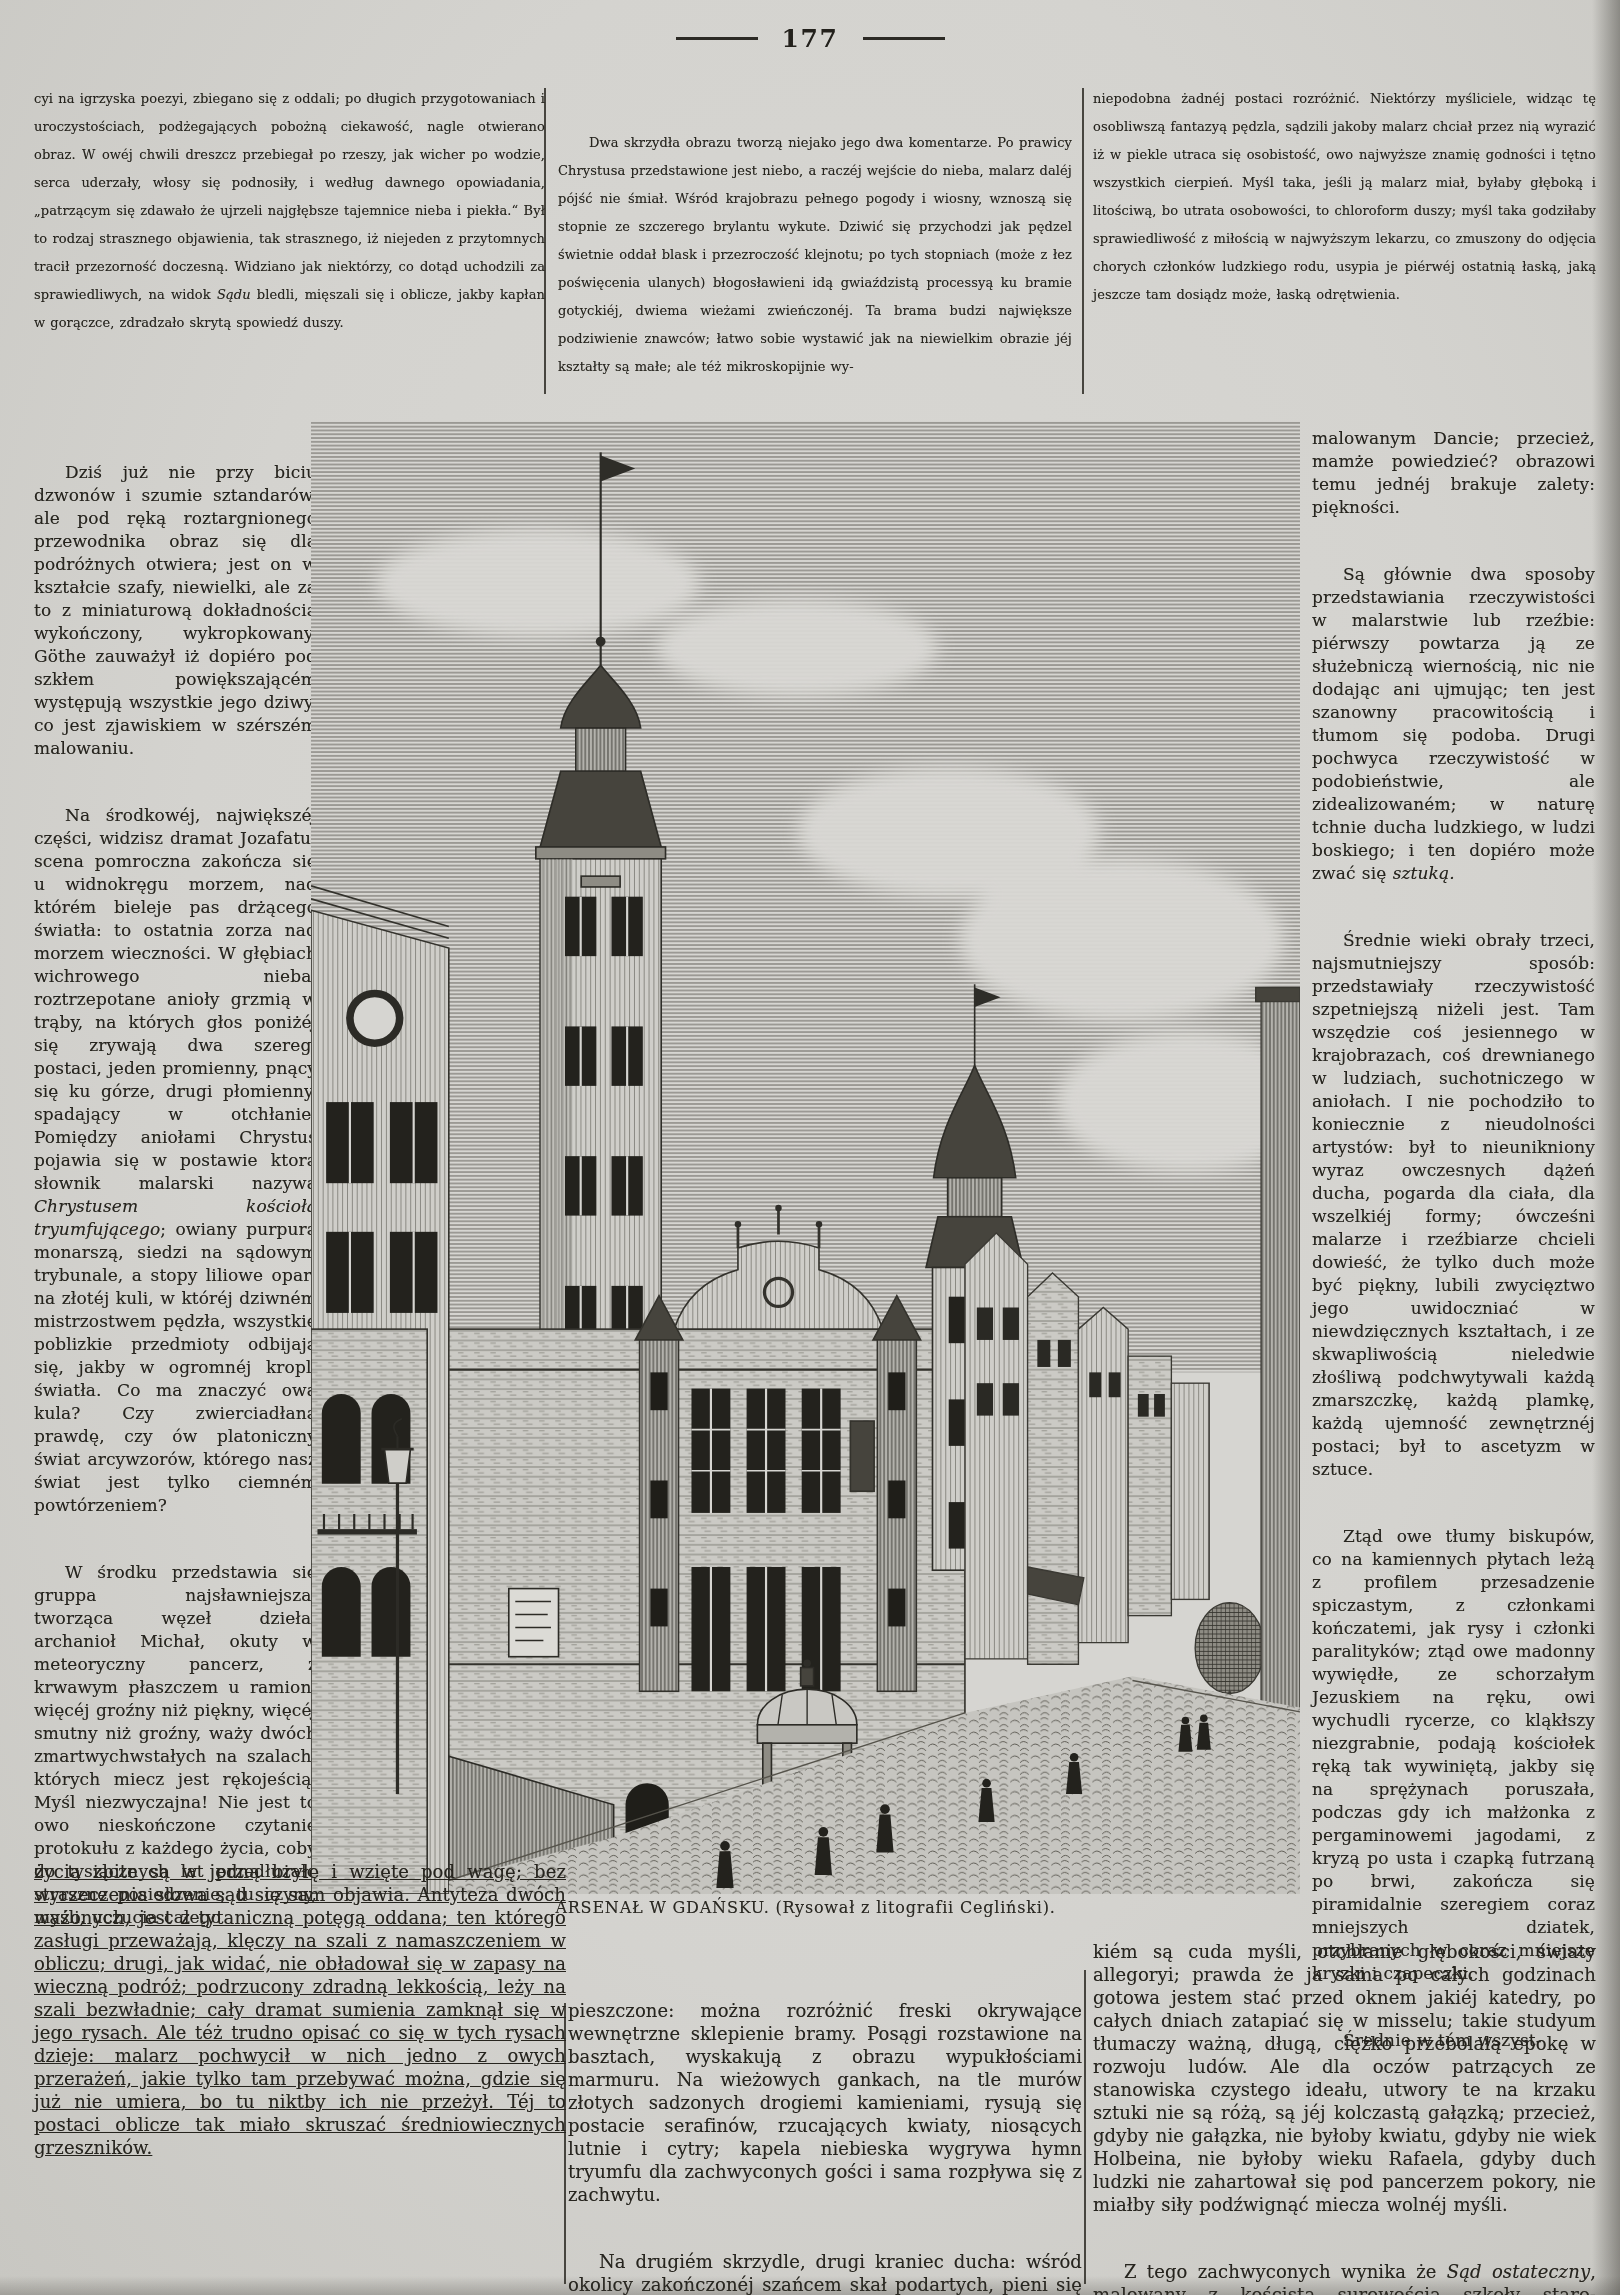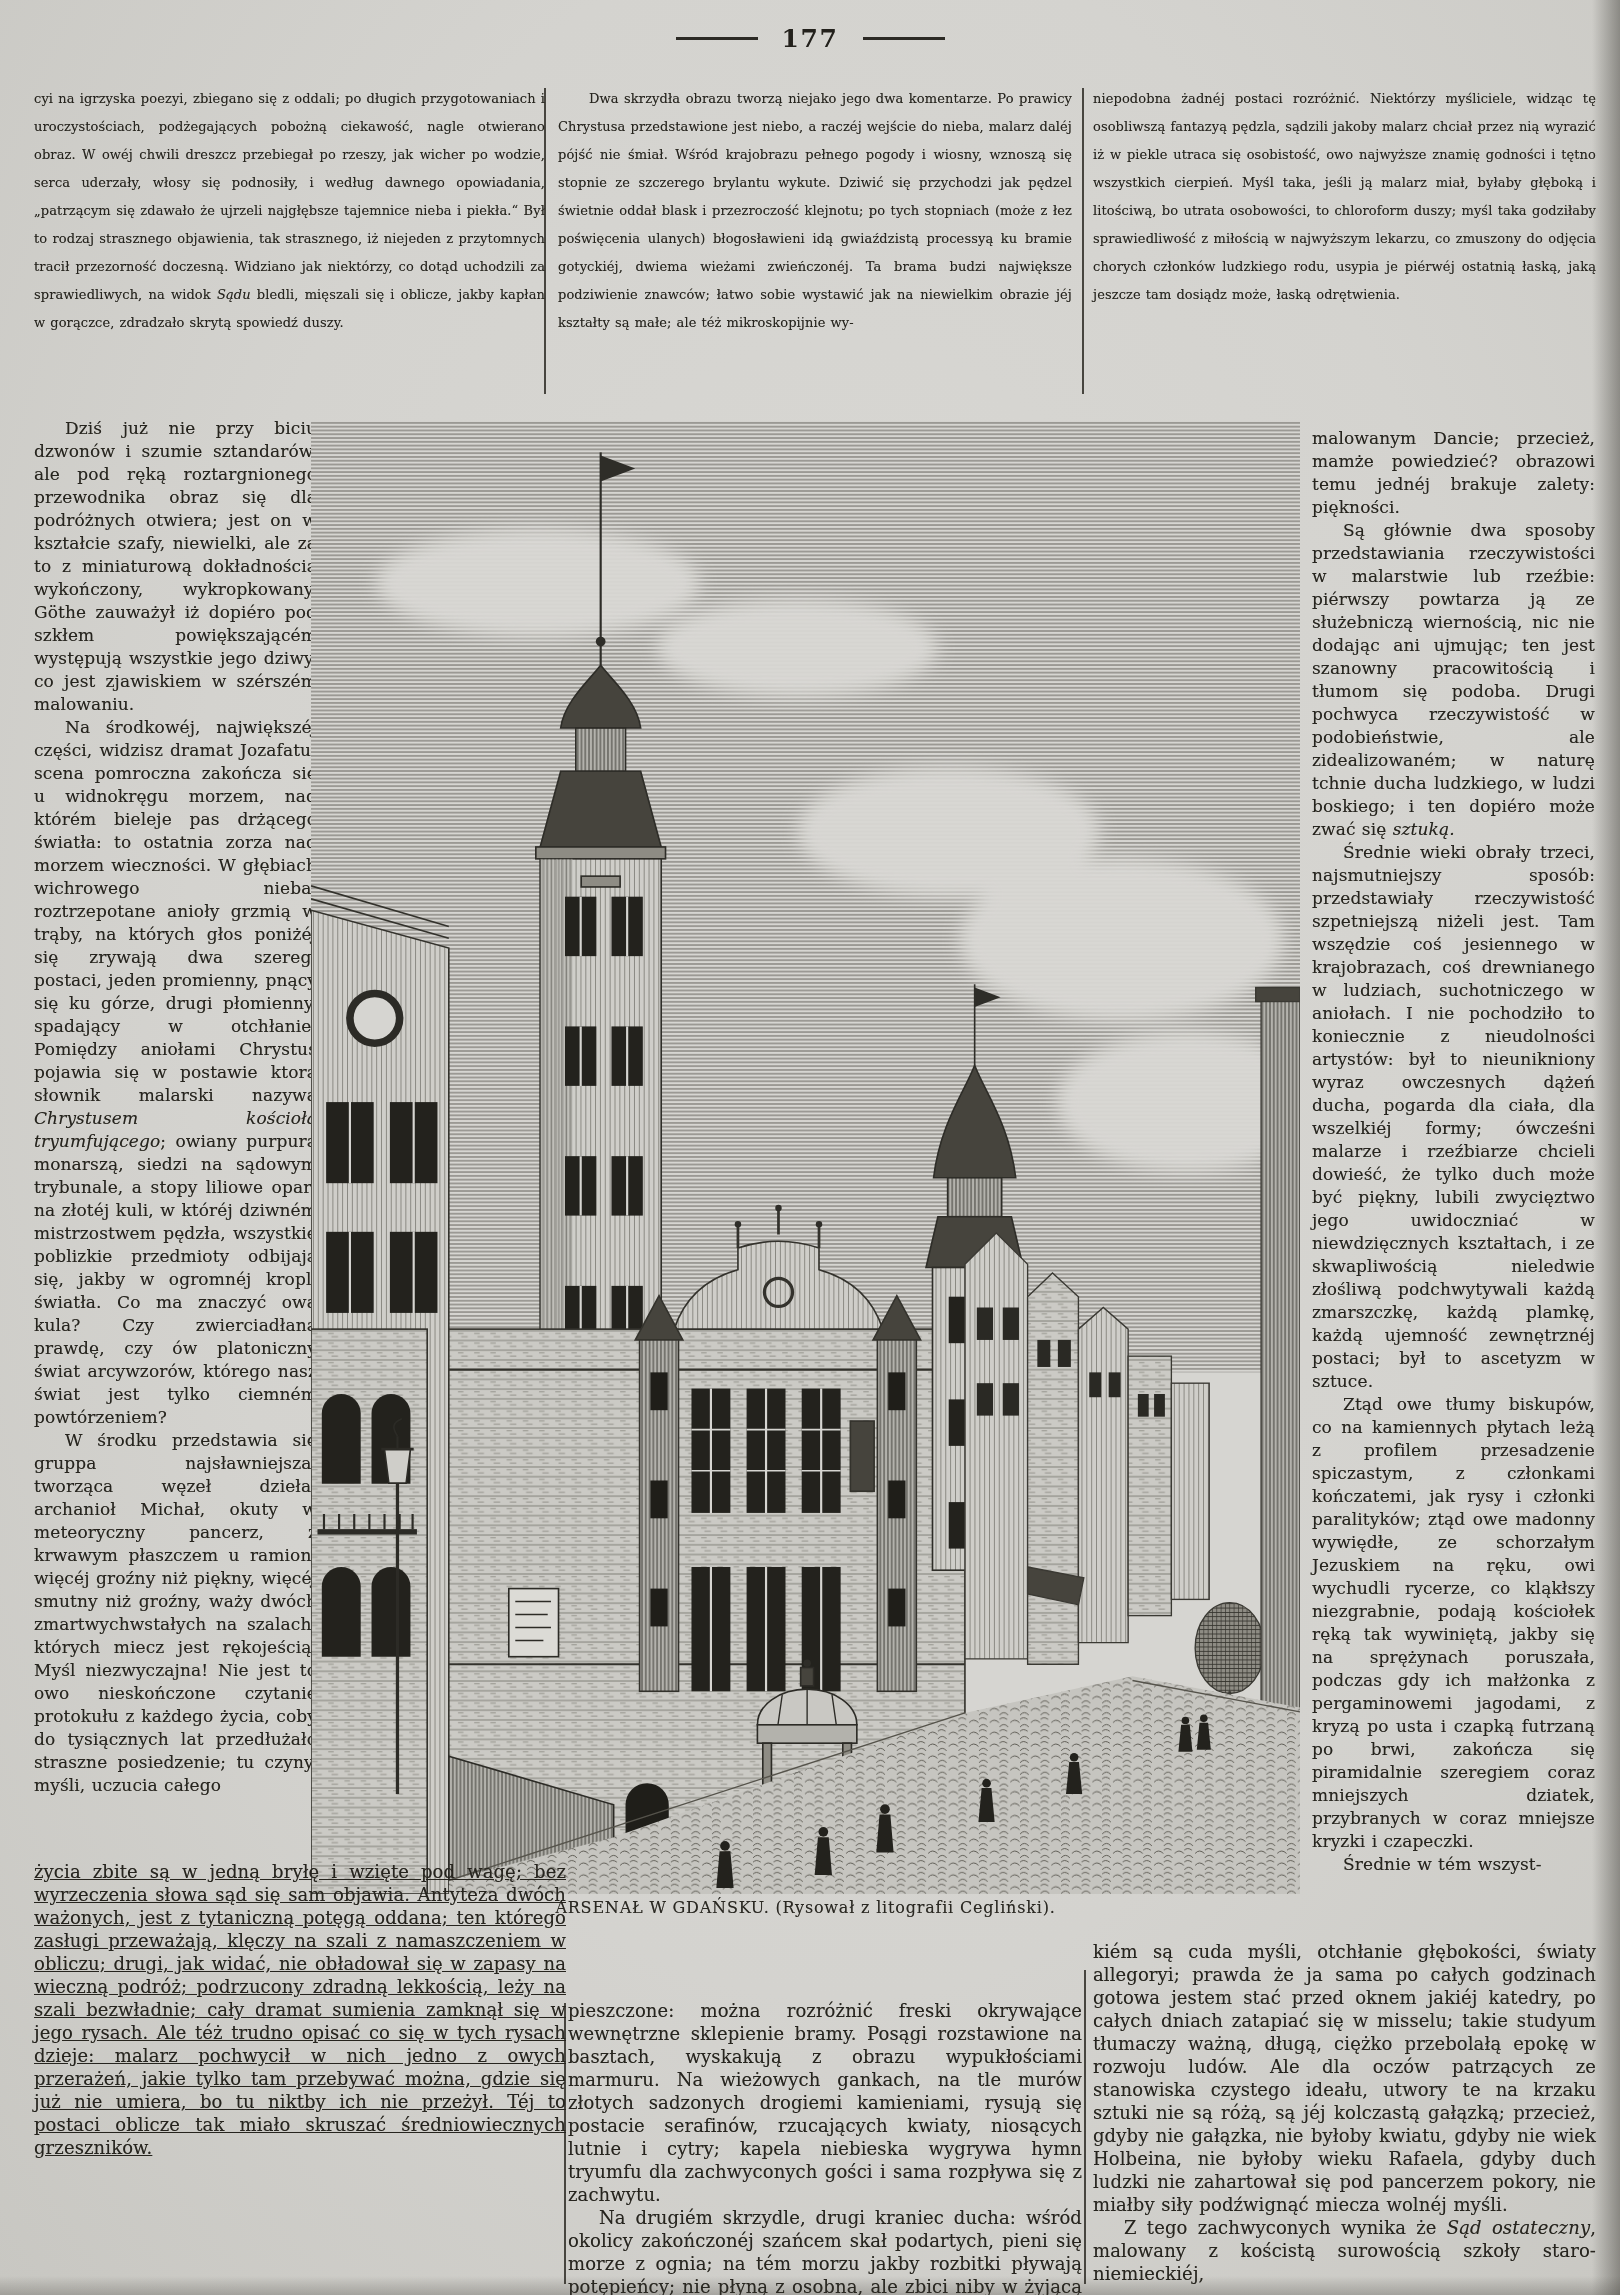--- a/index.html
+++ b/index.html
@@ -14,21 +14,21 @@
   .page::after{content:"";position:absolute;left:0;bottom:0;width:100%;height:19.5px;
     background:linear-gradient(to bottom, rgba(58,56,50,0), rgba(58,56,50,.28));z-index:30;}
 
   .masthead{position:absolute;top:24px;left:0;width:100%;display:flex;align-items:center;justify-content:center;gap:24px;}
   .dash{width:82px;height:2.2px;background:#2c2a25;}
   .page-number{font-size:25px;font-weight:bold;letter-spacing:1.6px;color:#23211c;}
 
   .txt{position:absolute;text-align:justify;word-spacing:0.8px;letter-spacing:0.1px;
        text-shadow:0 0 0.5px rgba(38,36,30,.38);}
   .txt p{margin:0;}
-  .txt p.ind{text-indent:31px;}
+  .txt p.ind{text-indent:31px;margin-top:44px;}
   .top-col{font-size:13px;line-height:28px;}
   .narrow{font-size:17px;line-height:23px;}
   .bottom-col{font-size:18px;line-height:23px;}
   .it{font-style:italic;}
 
   #top-left{left:34px;top:85px;width:511px;}
   #top-middle{left:558px;top:85px;width:514px;}
   #top-right{left:1093px;top:85px;width:503px;}
   #left-narrow{left:34px;top:417px;width:283px;}
   #right-narrow{left:1312px;top:427px;width:283px;}

